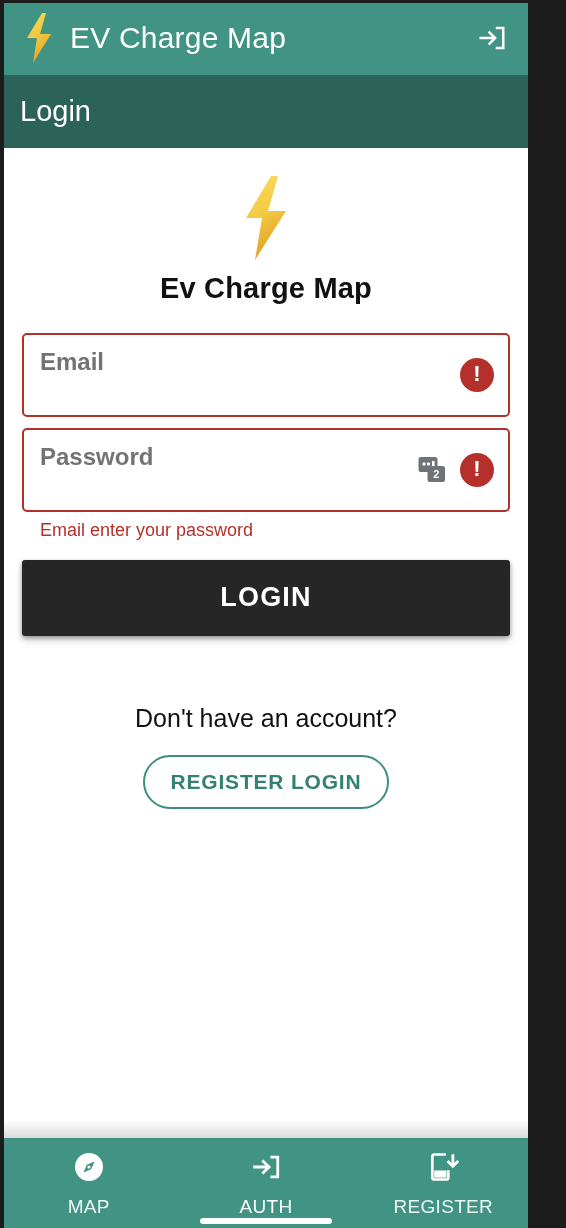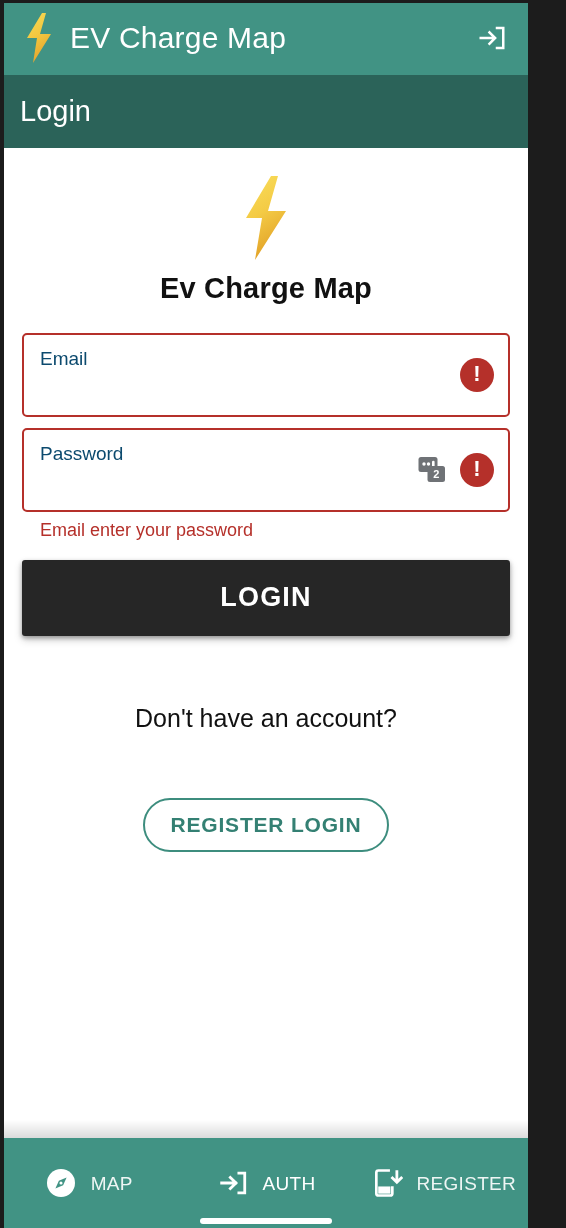--- a/index.html
+++ b/index.html
@@ -131,24 +131,25 @@
     height: 84px;
     border: 2px solid #b5302a;
     border-radius: 5px;
     background: #ffffff;
     display: flex;
     align-items: flex-start;
     padding: 14px 16px 0 16px;
     cursor: text;
   }
   .field-label {
-    font-size: 19px;
-    color: #0c4a6e;
+    font-size: 24px;
+    color: #737373;
     line-height: 1.1;
     pointer-events: none;
+    font-weight: bold;
   }
   .field-icons {
     position: absolute;
     right: 14px;
     top: 0;
     bottom: 0;
     display: flex;
     align-items: center;
     gap: 14px;
   }
@@ -201,21 +202,20 @@
     cursor: pointer;
     box-shadow: 0 2px 4px rgba(0,0,0,0.32), 0 4px 9px rgba(0,0,0,0.18);
   }
 
   
   .register-wrap {
     margin-top: 68px;
     display: flex;
     flex-direction: column;
     align-items: center;
-    gap: 43px;
   }
   .register-prompt {
     font-size: 25px;
     color: #111111;
     font-weight: 400;
   }
   .register-btn {
     margin-top: 22px;
     padding: 0 26px;
     height: 54px;
@@ -242,21 +242,21 @@
     flex: 0 0 auto;
     height: 90px;
     background: #419384;
     display: flex;
     align-items: stretch;
     position: relative;
   }
   .nav-item {
     flex: 1 1 0;
     display: flex;
-    flex-direction: row;
+    flex-direction: column;
     align-items: center;
     justify-content: center;
     gap: 14px;
     cursor: pointer;
     position: relative;
   }
   .nav-icon {
     width: 32px;
     height: 32px;
     display: block;

